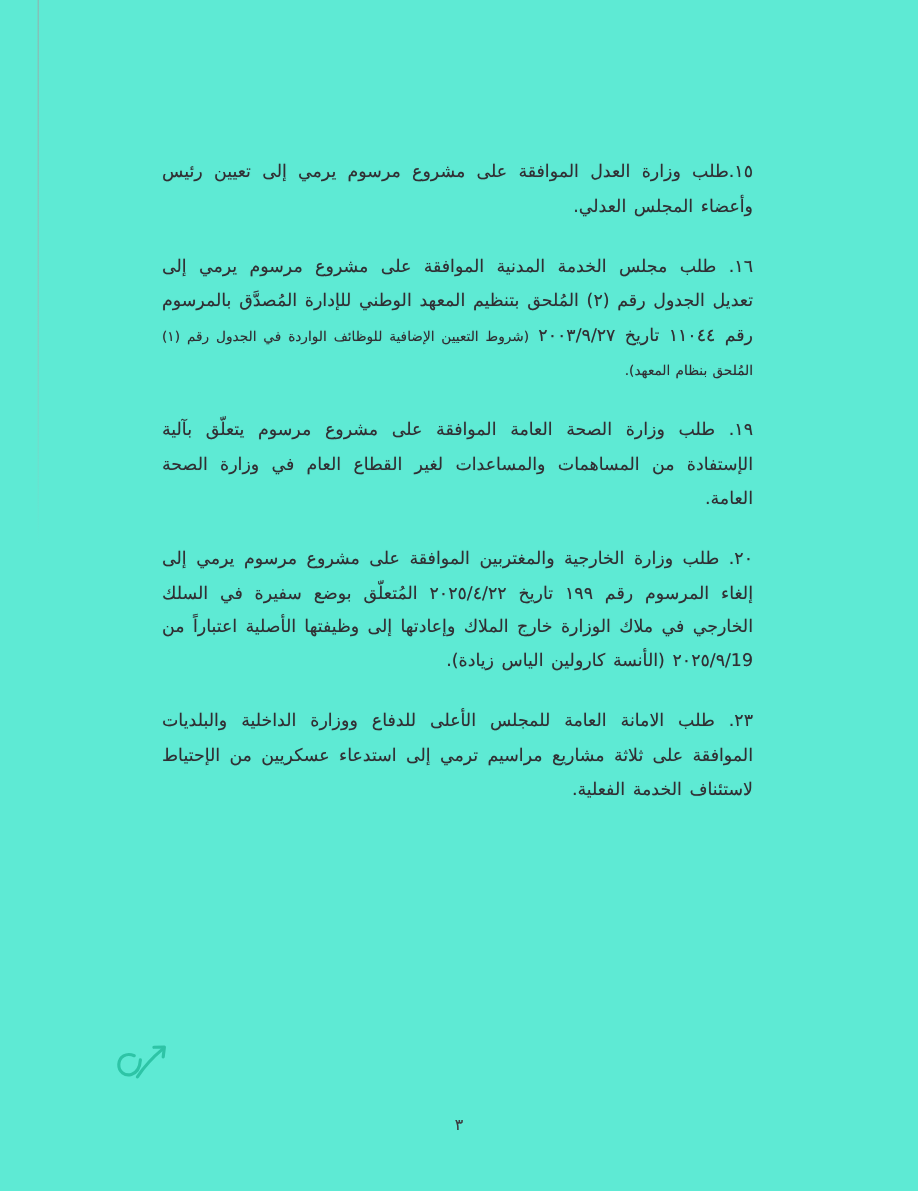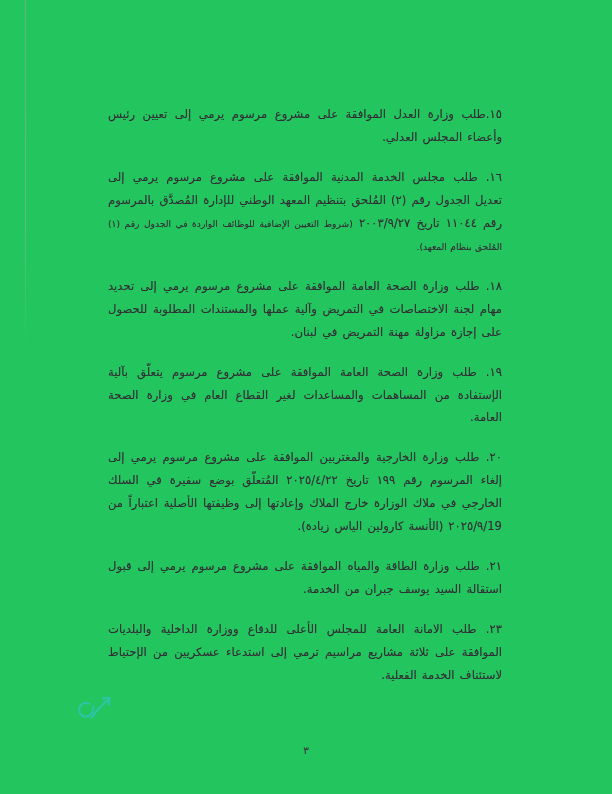--- a/index.html
+++ b/index.html
@@ -25,21 +25,21 @@
     height: 364px;
     background: linear-gradient(to bottom,
                 rgba(160,160,160,0.55) 0%,
                 rgba(175,175,175,0.45) 60%,
                 rgba(255,255,255,0) 100%);
   }
 
   .page {
     position: absolute;
     inset: 0;
-    background: #22c55e;
+    background: #5eead4;
   }
 
   .doc-body {
     position: absolute;
     top: 103px;
     right: 110px;
     left: 108px;
     direction: rtl;
     text-align: justify;
     text-align-last: right;
@@ -102,35 +102,29 @@
 
     <p class="item">
       <span>١٥.طلب وزارة العدل الموافقة على مشروع مرسوم يرمي إلى تعيين رئيس وأعضاء المجلس العدلي.</span>
     </p>
 
     <p class="item">
       <span>١٦. طلب مجلس الخدمة المدنية الموافقة على مشروع مرسوم يرمي إلى تعديل الجدول رقم (٢) المُلحق بتنظيم المعهد الوطني للإدارة المُصدَّق بالمرسوم رقم ١١٠٤٤ تاريخ ٢٠٠٣/٩/٢٧ </span><span class="note-small">(شروط التعيين الإضافية للوظائف الواردة في الجدول رقم (١) المُلحق بنظام المعهد).</span>
     </p>
 
 
-    <p class="item">
-      <span>١٨. طلب وزارة الصحة العامة الموافقة على مشروع مرسوم يرمي إلى تحديد مهام لجنة الاختصاصات في التمريض وآلية عملها والمستندات المطلوبة للحصول على إجازة مزاولة مهنة التمريض في لبنان.</span>
-    </p>
 
     <p class="item">
       <span>١٩. طلب وزارة الصحة العامة الموافقة على مشروع مرسوم يتعلّق بآلية الإستفادة من المساهمات والمساعدات لغير القطاع العام في وزارة الصحة العامة.</span>
     </p>
 
     <p class="item">
       <span>٢٠. طلب وزارة الخارجية والمغتربين الموافقة على مشروع مرسوم يرمي إلى إلغاء المرسوم رقم ١٩٩ تاريخ ٢٠٢٥/٤/٢٢ المُتعلّق بوضع سفيرة في السلك الخارجي في ملاك الوزارة خارج الملاك وإعادتها إلى وظيفتها الأصلية اعتباراً من ٢٠٢٥/٩/19 (الأنسة كارولين الياس زيادة).</span>
     </p>
 
-    <p class="item">
-      <span>٢١. طلب وزارة الطاقة والمياه  الموافقة على مشروع مرسوم يرمي إلى قبول استقالة السيد يوسف جبران من الخدمة.</span>
-    </p>
 
 
     <p class="item">
       <span>٢٣. طلب الامانة العامة للمجلس الأعلى للدفاع ووزارة الداخلية والبلديات الموافقة على ثلاثة مشاريع مراسيم ترمي إلى استدعاء عسكريين من الإحتياط لاستئناف الخدمة الفعلية.</span>
     </p>
 
   </div>
 
   <svg class="signature-mark" viewBox="0 0 56 38" aria-hidden="true">
     <g fill="none" stroke="#2ec4a6" stroke-width="2.1" stroke-linecap="round" stroke-linejoin="round">

